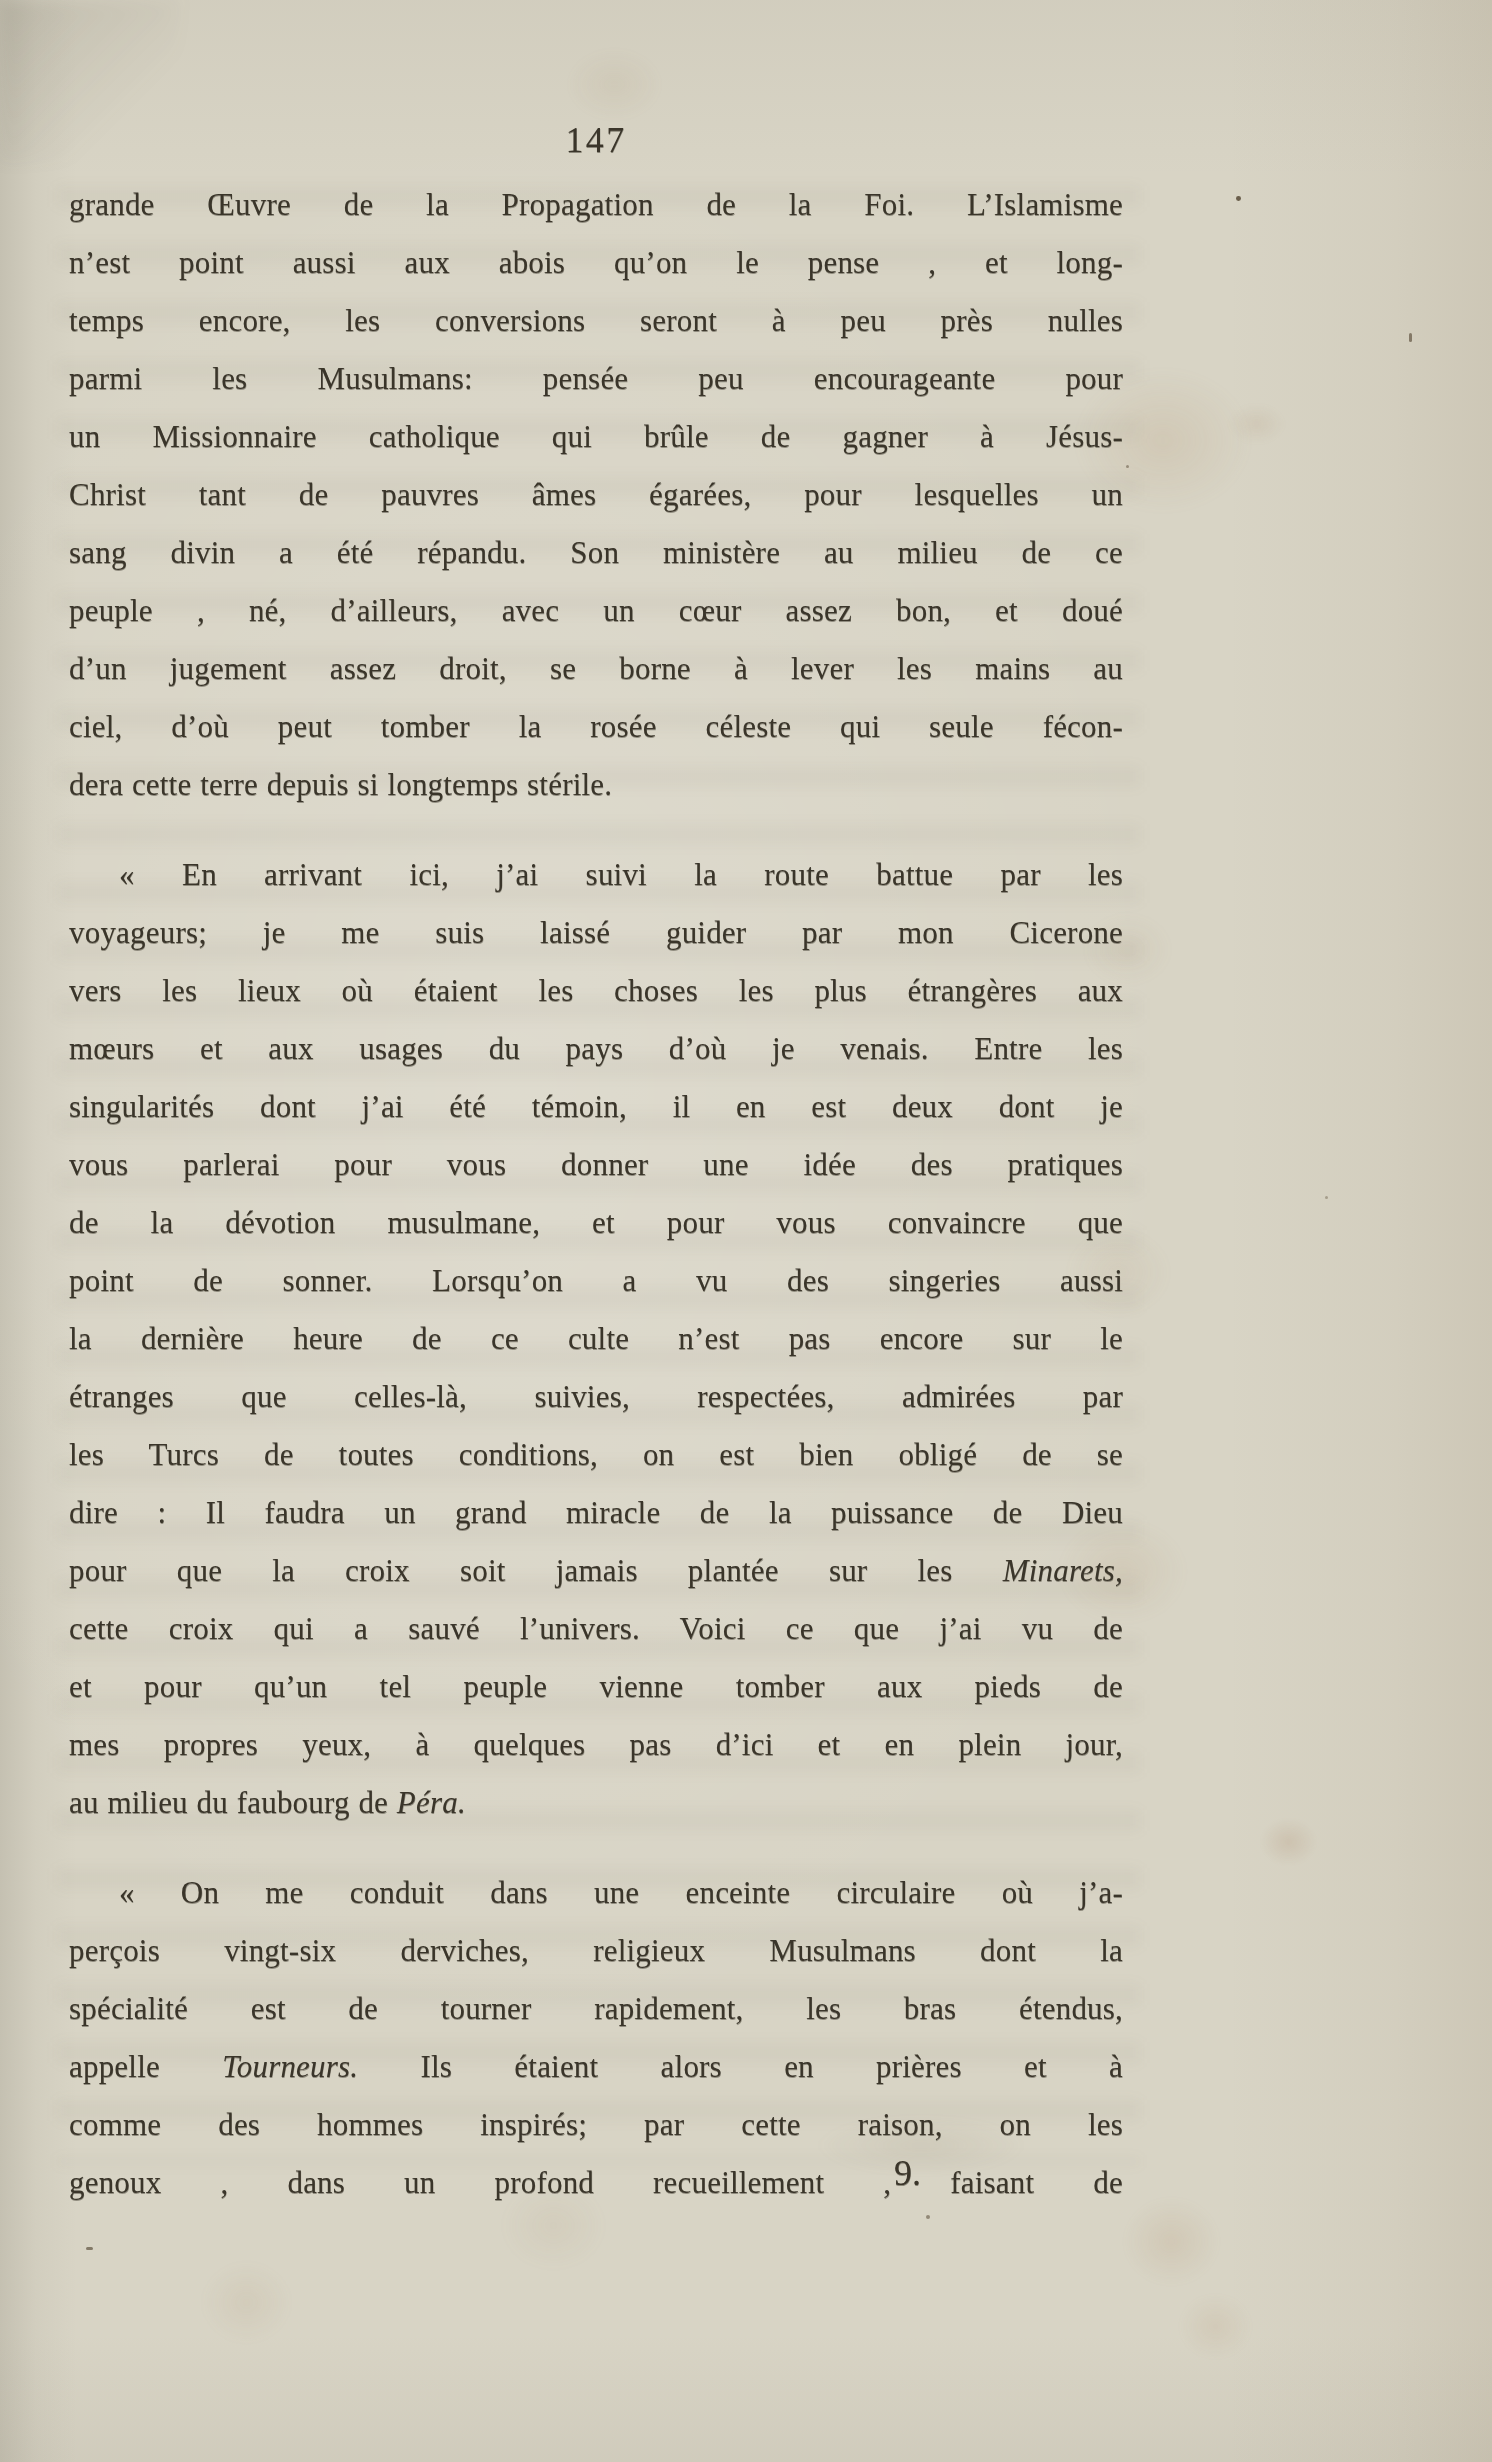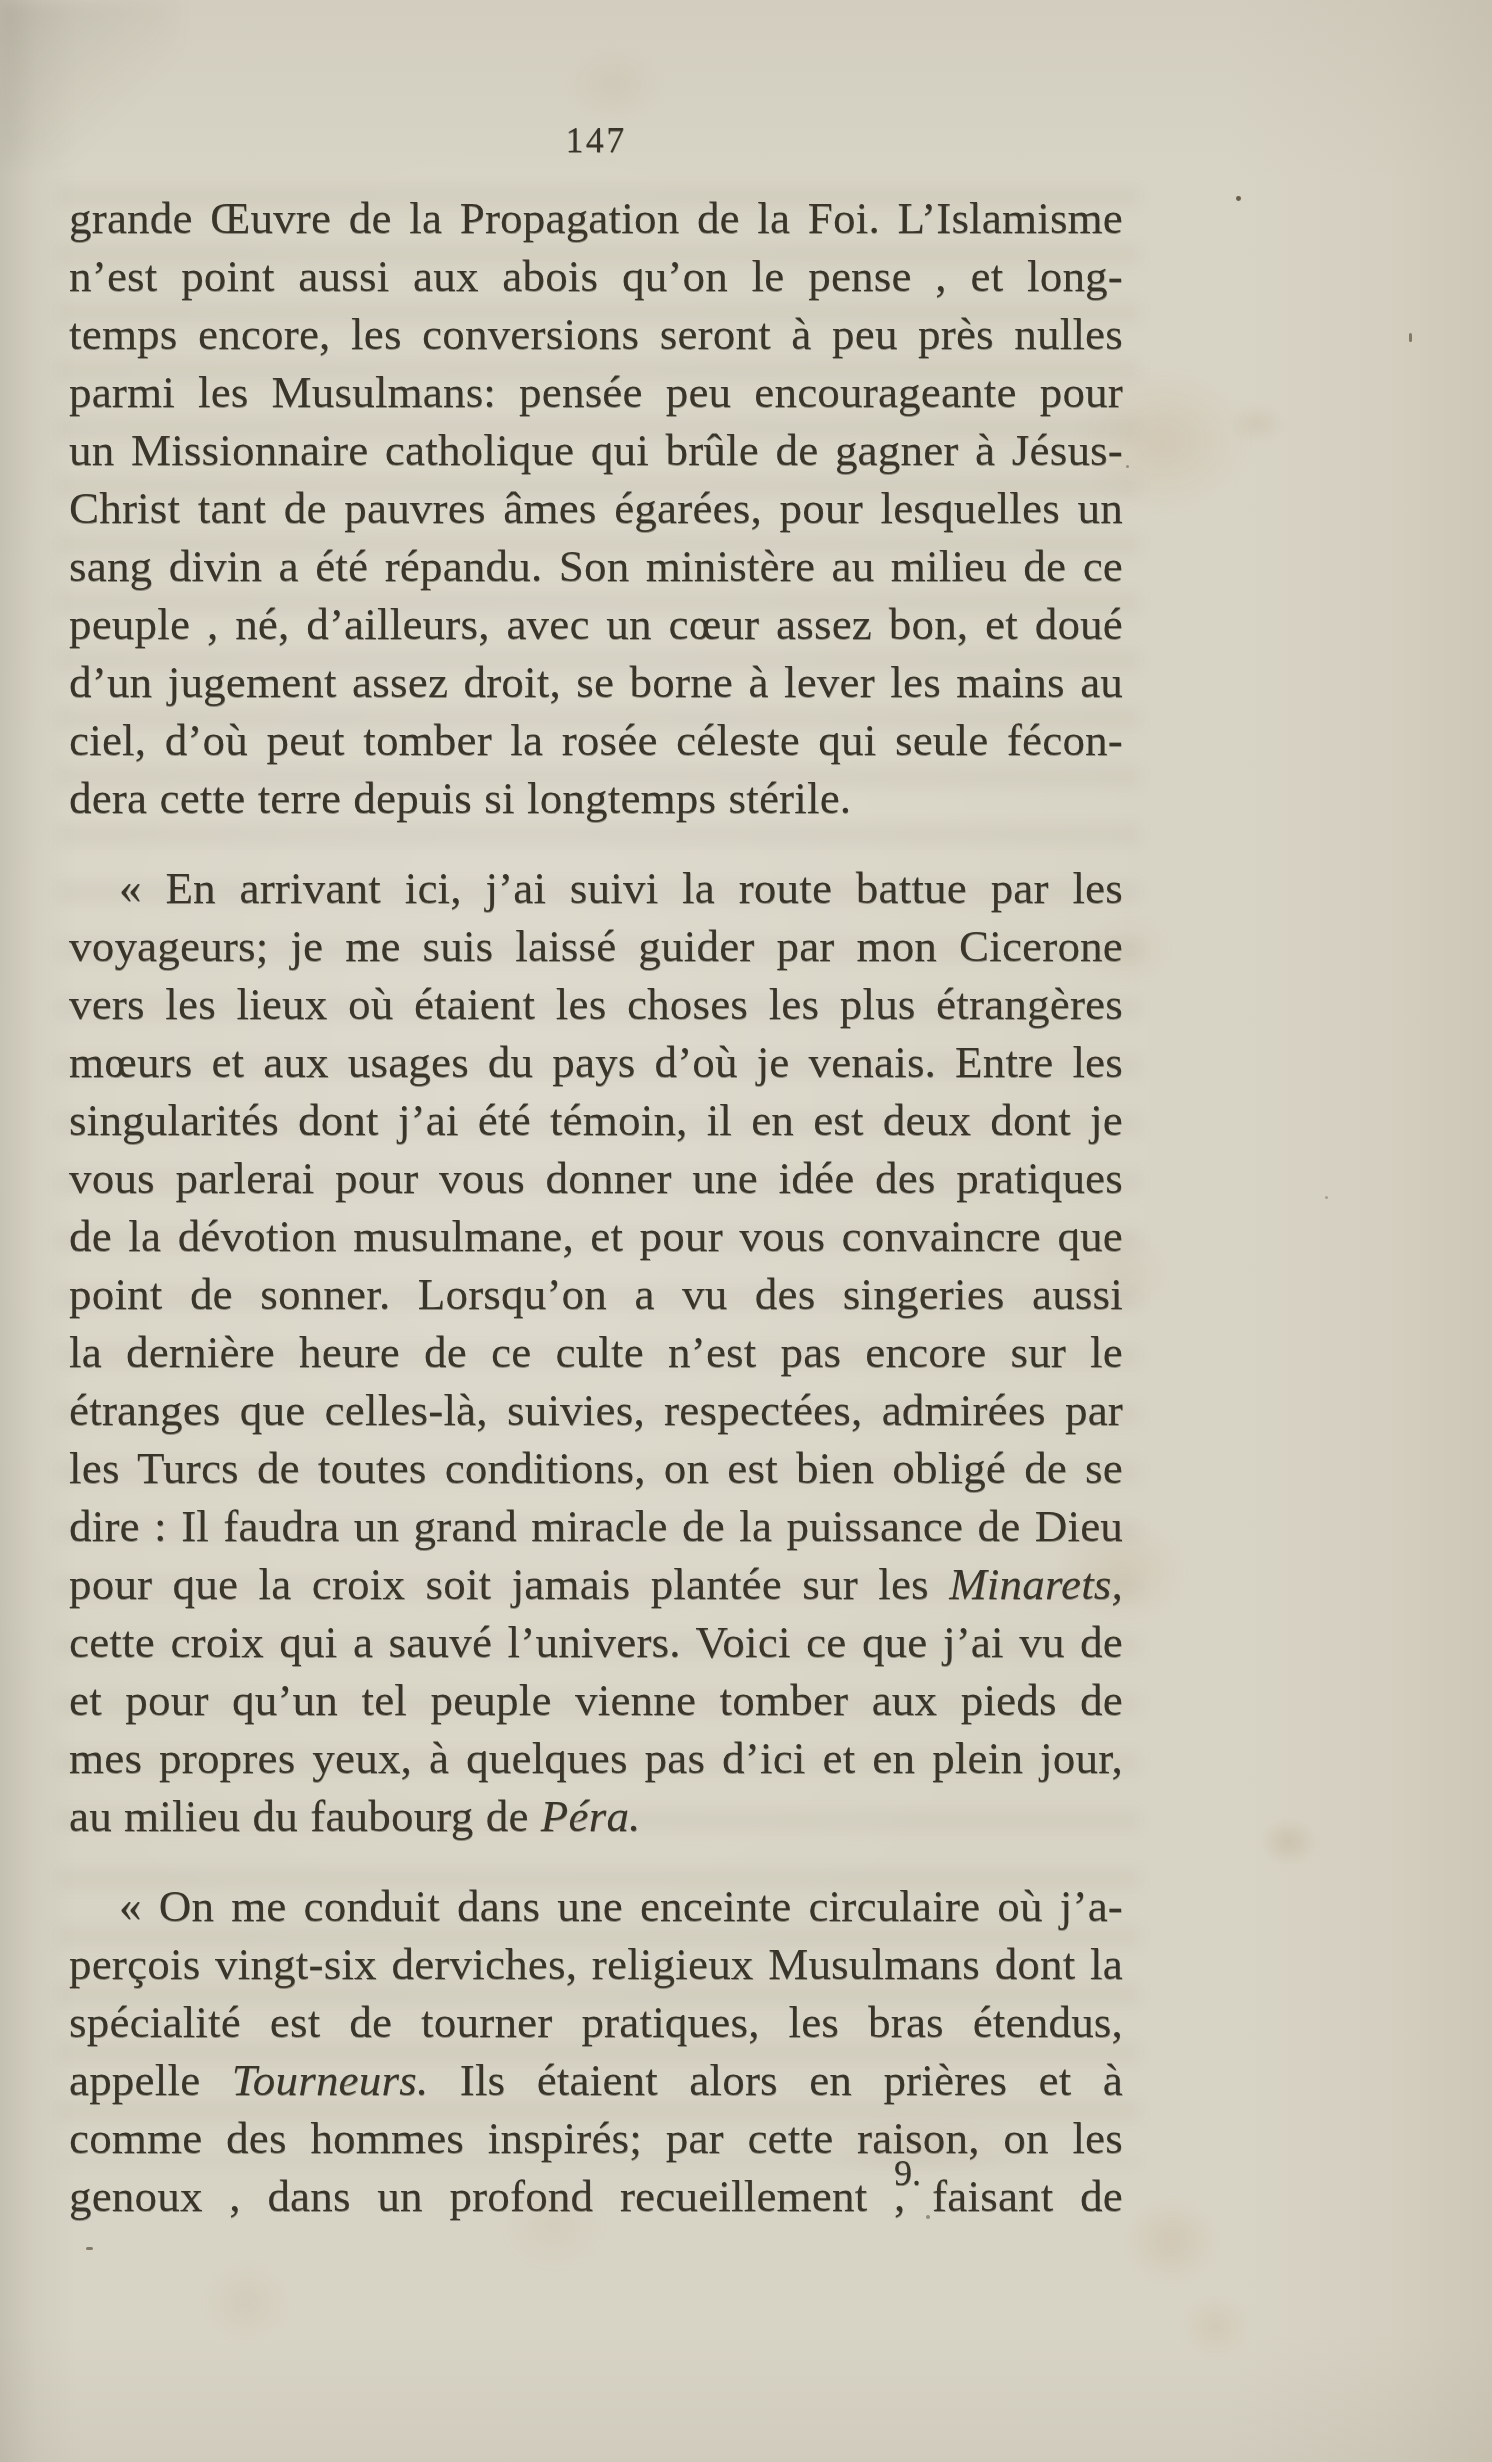--- a/index.html
+++ b/index.html
@@ -27,22 +27,22 @@
       rgba(112,106,88,0.05) 0px, rgba(112,106,88,0.05) 21px,
       rgba(0,0,0,0) 21px, rgba(0,0,0,0) 58px);
     filter:blur(5.7px);
   }
   .page-number {
     position:absolute; left:69px; top:121px; width:1054px;
     text-align:center; font-size:36px; line-height:39px; letter-spacing:2.4px;
     text-shadow:0.3px 0.5px 0.6px rgba(58,53,42,0.5);
   }
   .text-block {
-    position:absolute; left:69px; top:189px; width:1054px; z-index:2;
-    font-size:45px; letter-spacing:0.2px; word-spacing:0.8px;
+    position:absolute; left:69px; top:176px; width:1054px; z-index:2;
+    font-size:31px; letter-spacing:0.2px; word-spacing:0.8px;
     text-shadow:0.3px 0.5px 0.6px rgba(58,53,42,0.45);
   }
   .line {
     height:58px; line-height:58px; overflow:hidden;
     text-align:justify; text-align-last:justify;
   }
   .line.last { text-align:left; text-align-last:left; }
   .line.indent { padding-left:50px;margin-top:32px; }
   .line i { font-style:italic; }
   .signature {
@@ -132,21 +132,21 @@
         <div class="line">dire : Il faudra un grand miracle de la puissance de Dieu</div>
         <div class="line">pour que la croix soit jamais plantée sur les <i>Minarets,</i></div>
         <div class="line">cette croix qui a sauvé l’univers. Voici ce que j’ai vu de</div>
         <div class="line">et pour qu’un tel peuple vienne tomber aux pieds de</div>
         <div class="line">mes propres yeux, à quelques pas d’ici et en plein jour,</div>
         <div class="line last">au milieu du faubourg de <i>Péra.</i></div>
       </div>
       <div>
         <div class="line indent">« On me conduit dans une enceinte circulaire où j’a-</div>
         <div class="line">perçois vingt-six derviches, religieux Musulmans dont la</div>
-        <div class="line">spécialité est de tourner pratiques, les bras étendus,</div>
+        <div class="line">spécialité est de tourner rapidement, les bras étendus,</div>
         <div class="line">appelle <i>Tourneurs.</i> Ils étaient alors en prières et à</div>
         <div class="line">comme des hommes inspirés; par cette raison, on les</div>
         <div class="line">genoux , dans un profond recueillement , faisant de</div>
       </div>
     </div>
 
   <div class="signature">9.</div>
 </div>
 
 

